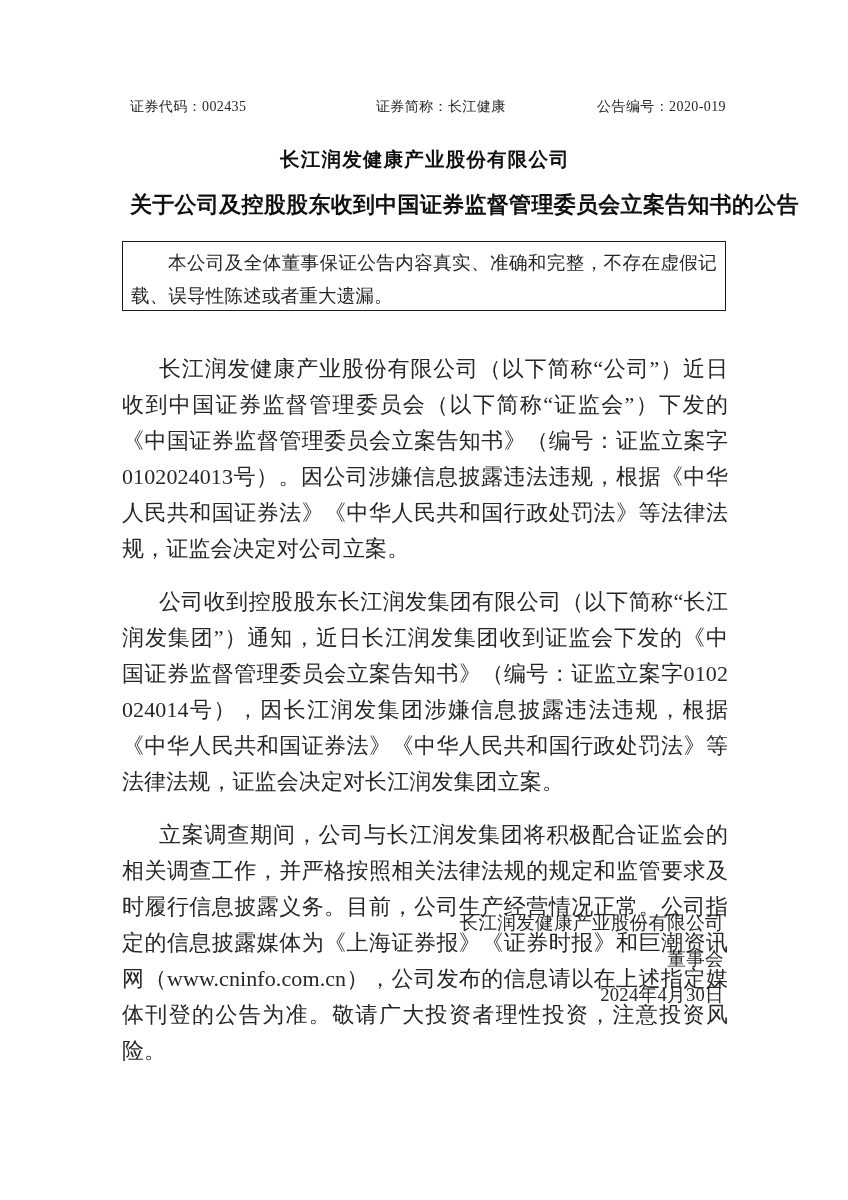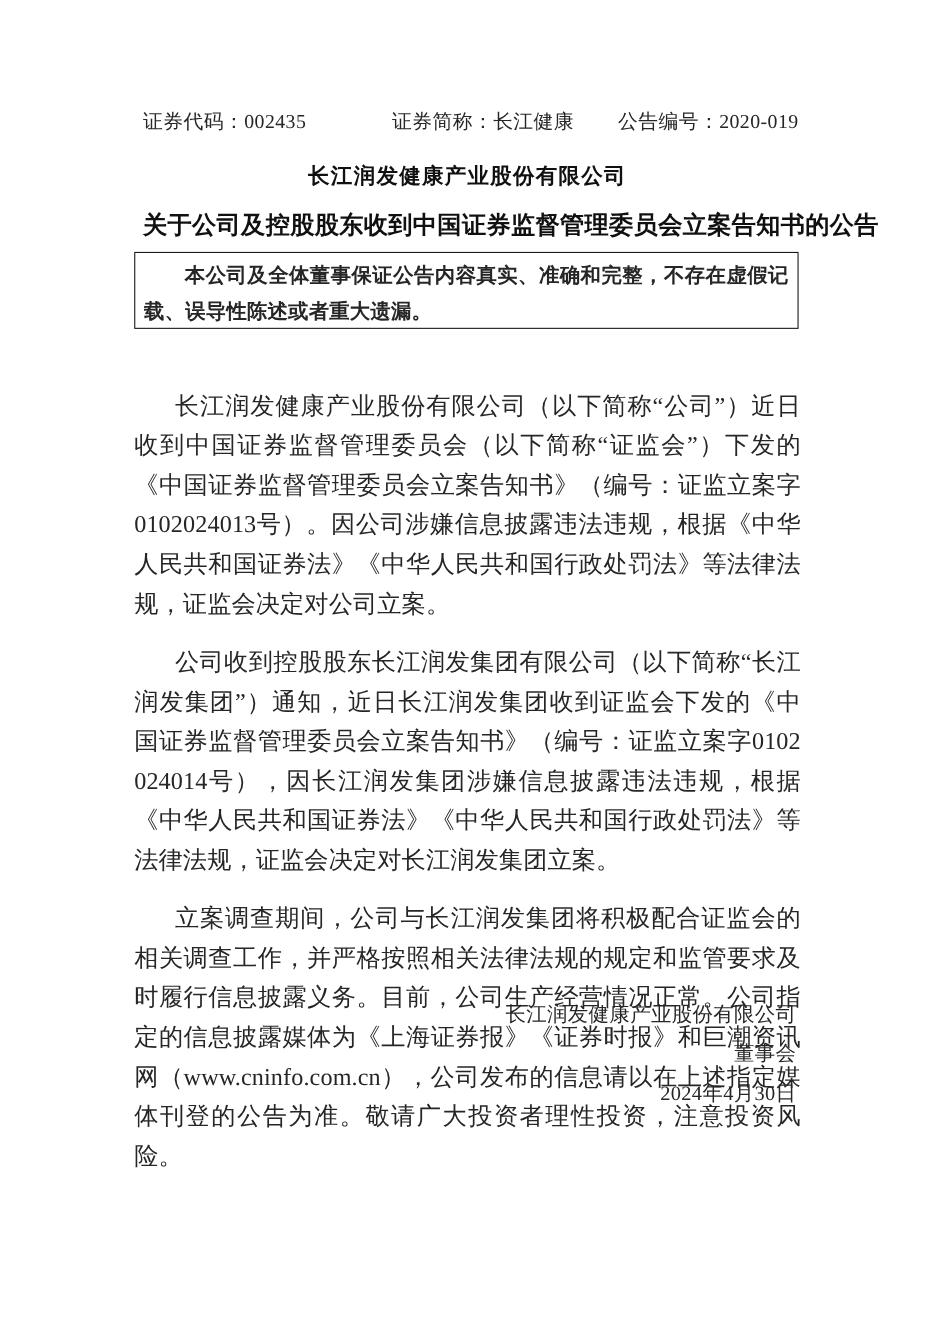--- a/index.html
+++ b/index.html
@@ -35,21 +35,21 @@
 
   
   .header-row {
     position: absolute;
     left: 0;
     top: 98px;
     width: 606px;
     display: flex;
     justify-content: space-between;
     align-items: baseline;
-    font-size: 18px;
+    font-size: 14px;
     letter-spacing: 0.4px;
     color: #262626;
   }
   .header-cell {
     white-space: nowrap;
   }
   .header-cell.code { margin-left: 8px; }
   .header-cell.abbr { margin-left: 38px; }
   .header-cell.no   { margin-right: 2px; }
 
@@ -77,26 +77,25 @@
     font-size: 22px;
     letter-spacing: 0.3px;
     color: #101010;
     white-space: nowrap;
   }
 
   
   .disclaimer-box {
     position: absolute;
     left: 0;
-    top: 229px;
+    top: 241px;
     width: 604px;
     height: 70px;
     border: 1.4px solid #1a1a1a;
     box-sizing: border-box;
-    font-weight: bold;
   }
   .disclaimer-text {
     position: absolute;
     left: 8px;
     top: 5px;
     width: 586px;
     font-size: 18.5px;
     line-height: 33px;
     text-align: justify;
     text-align-last: left;

